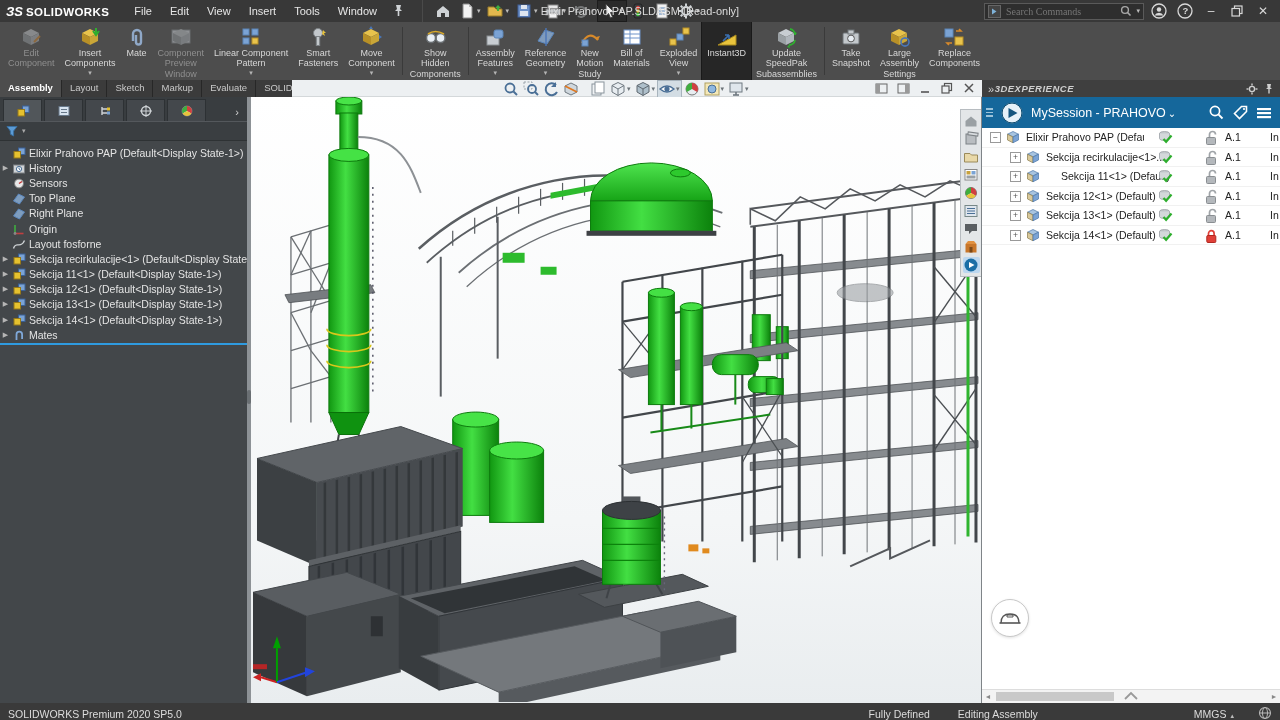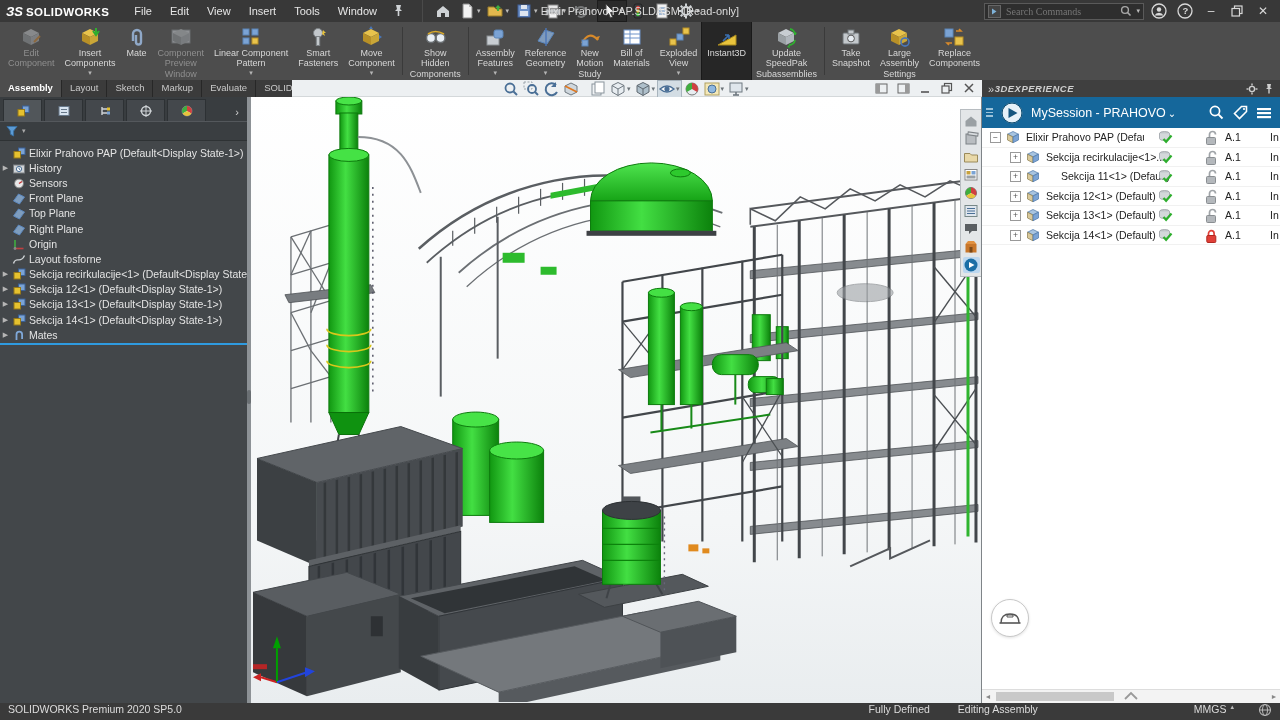--- a/index.html
+++ b/index.html
@@ -91,21 +91,21 @@
   .rprow .stat{position:absolute;left:176px;top:2px;}
   .rprow .lck{position:absolute;left:221px;top:2px;}
   .rprow .rev{position:absolute;left:243px;top:3px;}
   .rprow .mat{position:absolute;left:288px;top:3px;}
   .assistant{position:absolute;left:9px;bottom:66px;width:36px;height:36px;border:1px solid #c8c8c8;border-radius:50%;background:#fff;display:flex;align-items:center;justify-content:center;box-shadow:0 1px 3px rgba(0,0,0,.12);}
   .rp-scroll{position:absolute;left:0;right:0;bottom:0;height:13px;background:#f3f3f3;border-top:1px solid #ddd;display:flex;align-items:center;}
   .rp-scroll .sarr{width:12px;text-align:center;color:#888;font-size:7px;}
   .rp-scroll .thumb{height:9px;width:118px;background:#c9c9c9;margin-left:2px;}
   .rp-scroll .up{position:absolute;left:50%;transform:translateX(-50%);top:1px;}
   
-  .status{height:17px;background:#3a3a3a;color:#dcdcdc;font-size:10.5px;display:flex;align-items:flex-start;padding:0 8px;}
+  .status{height:17px;background:#3a3a3a;color:#dcdcdc;font-size:10.5px;display:flex;align-items:flex-end;padding:0 8px;}
   .status .sp{flex:1;}
   .status .defined{margin-right:28px;}
   .status .mode{margin-right:148px;}
   .status .units{margin-right:4px;padding-left:8px;}
   .status .ucaret{font-size:7px;color:#bbb;margin-right:24px;}
 </style>
 </head>
 <body>
 
 <div class="titlebar">
@@ -843,79 +843,80 @@
         </div>
         <div class="trow">
           <span class="arr"></span>
           <span class="tic">
             <span style="display: flex;">
               <svg width="14" height="14" viewBox="0 0 14 14">
                 <polygon points="1.5,10 6.5,3 12.5,6 7.5,13" fill="rgba(145,185,230,.75)" stroke="#5b86bb"></polygon>
               </svg>
             </span>
           </span>
-          <span class="lbl">Front Plane</span>
+          <span class="lbl">Top Plane</span>
         </div>
         <div class="trow">
           <span class="arr"></span>
           <span class="tic">
             <span style="display: flex;">
               <svg width="14" height="14" viewBox="0 0 14 14">
                 <polygon points="1.5,10 6.5,3 12.5,6 7.5,13" fill="rgba(145,185,230,.75)" stroke="#5b86bb"></polygon>
               </svg>
             </span>
           </span>
-          <span class="lbl">Top Plane</span>
+          <span class="lbl">Right Plane</span>
         </div>
         <div class="trow">
           <span class="arr"></span>
           <span class="tic">
             <span style="display: flex;">
               <svg width="14" height="14" viewBox="0 0 14 14">
-                <polygon points="1.5,10 6.5,3 12.5,6 7.5,13" fill="rgba(145,185,230,.75)" stroke="#5b86bb"></polygon>
-              </svg>
-            </span>
-          </span>
-          <span class="lbl">Right Plane</span>
+                <line x1="3" y1="11.5" x2="11.5" y2="11.5" stroke="#c04040" stroke-width="1.6"></line>
+                <line x1="3" y1="11.5" x2="3" y2="3" stroke="#3fae3f" stroke-width="1.6"></line>
+                <circle cx="3" cy="11.5" r="1.4" fill="#888"></circle>
+              </svg>
+            </span>
+          </span>
+          <span class="lbl">Origin</span>
         </div>
         <div class="trow">
           <span class="arr"></span>
           <span class="tic">
             <span style="display: flex;">
               <svg width="14" height="14" viewBox="0 0 14 14">
-                <line x1="3" y1="11.5" x2="11.5" y2="11.5" stroke="#c04040" stroke-width="1.6"></line>
-                <line x1="3" y1="11.5" x2="3" y2="3" stroke="#3fae3f" stroke-width="1.6"></line>
-                <circle cx="3" cy="11.5" r="1.4" fill="#888"></circle>
-              </svg>
-            </span>
-          </span>
-          <span class="lbl">Origin</span>
-        </div>
-        <div class="trow">
-          <span class="arr"></span>
-          <span class="tic">
-            <span style="display: flex;">
-              <svg width="14" height="14" viewBox="0 0 14 14">
                 <path d="M1.5 11.5 C4 3.5 8.5 12.5 12.5 3.5" stroke="#cfd3d6" fill="none" stroke-width="1.4"></path>
               </svg>
             </span>
           </span>
           <span class="lbl">Layout fosforne</span>
         </div>
         <div class="trow">
           <span class="arr">▶</span>
           <span class="tic">
             <span style="display: flex;">
               <svg width="14" height="14" viewBox="0 0 14 14">
                 <rect x="6.5" y="2" width="6.5" height="6.5" fill="#7ba3d4" stroke="#3a6096"></rect>
                 <rect x="2" y="5.5" width="6.5" height="6.5" fill="#e5c12f" stroke="#96791a"></rect>
               </svg>
             </span>
           </span>
           <span class="lbl">Sekcija recirkulacije&lt;1&gt; (Default&lt;Display State-1&gt;)</span>
+        </div>
+        <div class="trow">
+          <span class="arr">▶</span>
+          <span class="tic">
+            <span style="display: flex;">
+              <svg width="14" height="14" viewBox="0 0 14 14">
+                <rect x="6.5" y="2" width="6.5" height="6.5" fill="#7ba3d4" stroke="#3a6096"></rect>
+                <rect x="2" y="5.5" width="6.5" height="6.5" fill="#e5c12f" stroke="#96791a"></rect>
+              </svg>
+            </span>
+          </span>
+          <span class="lbl">Sekcija 11&lt;1&gt; (Default&lt;Display State-1&gt;)</span>
         </div>
         <div class="trow">
           <span class="arr">▶</span>
           <span class="tic">
             <span style="display: flex;">
               <svg width="14" height="14" viewBox="0 0 14 14">
                 <rect x="6.5" y="2" width="6.5" height="6.5" fill="#7ba3d4" stroke="#3a6096"></rect>
                 <rect x="2" y="5.5" width="6.5" height="6.5" fill="#e5c12f" stroke="#96791a"></rect>
               </svg>
             </span>

